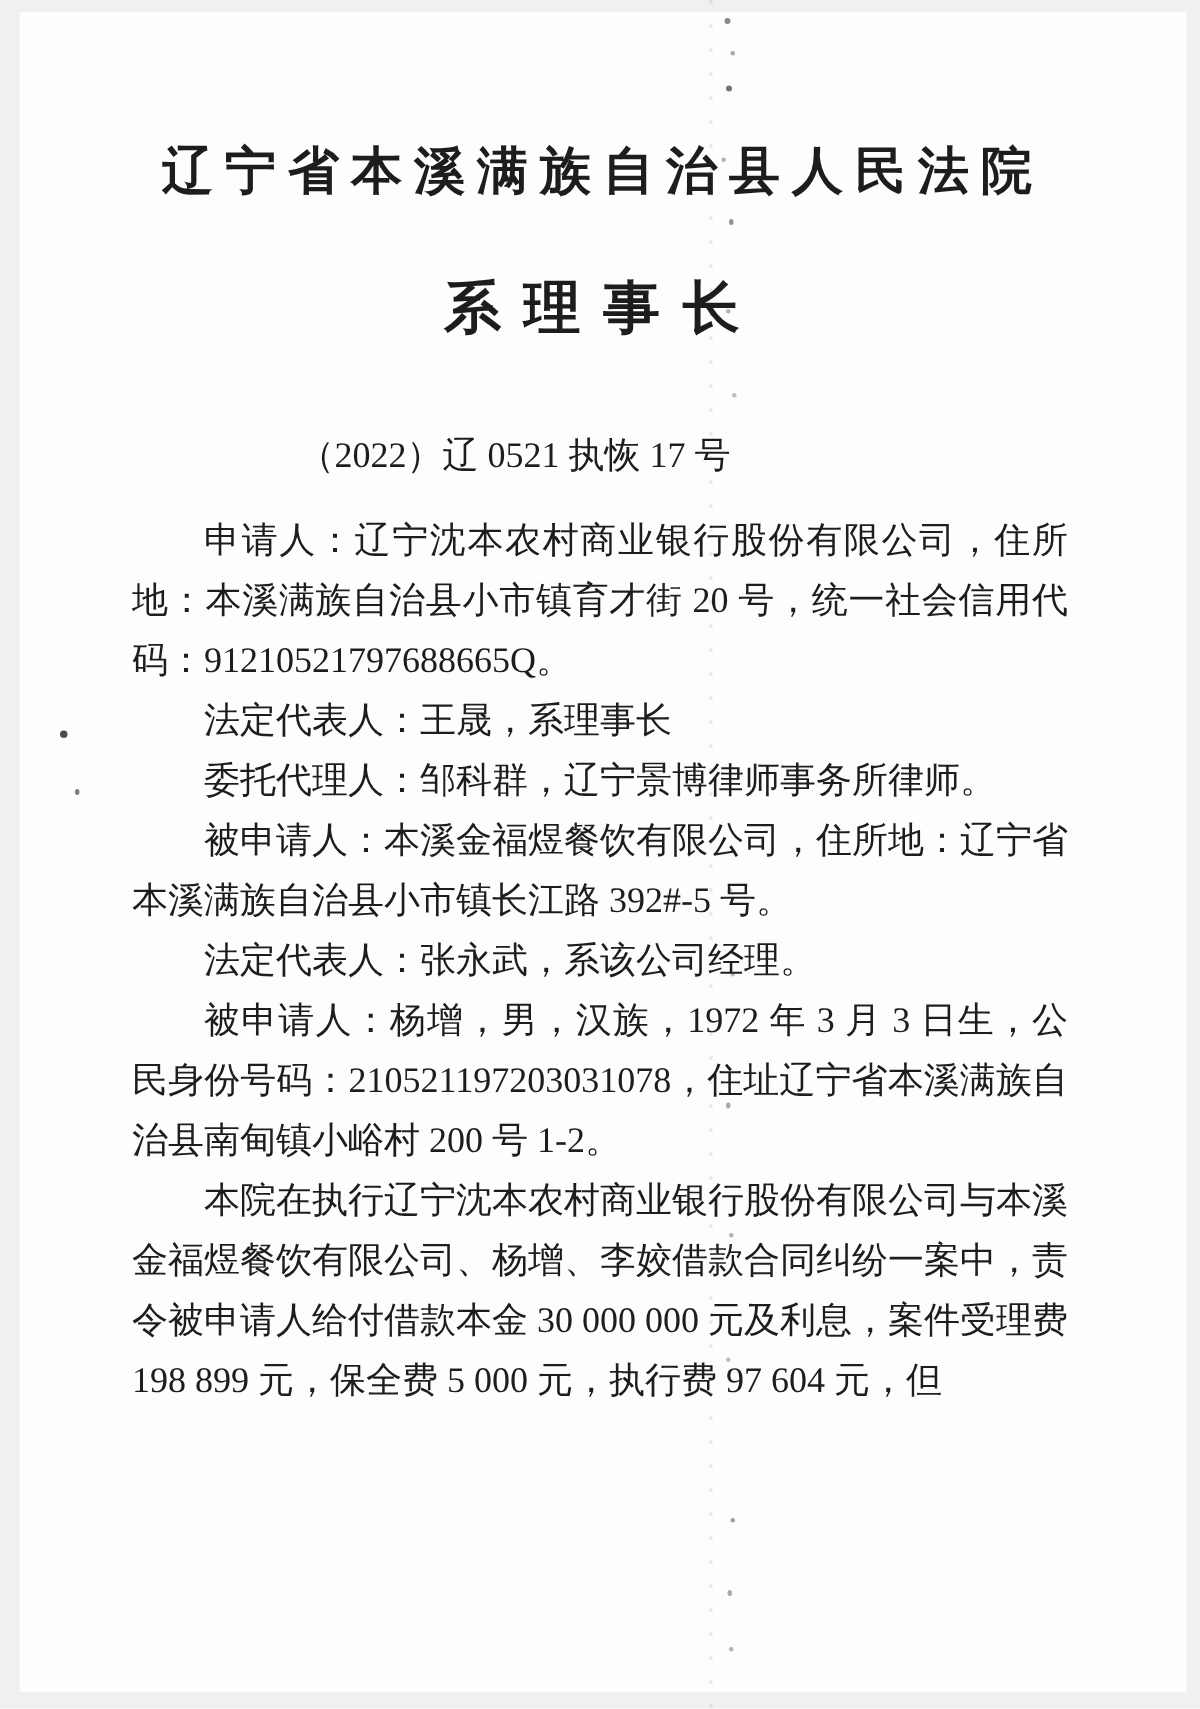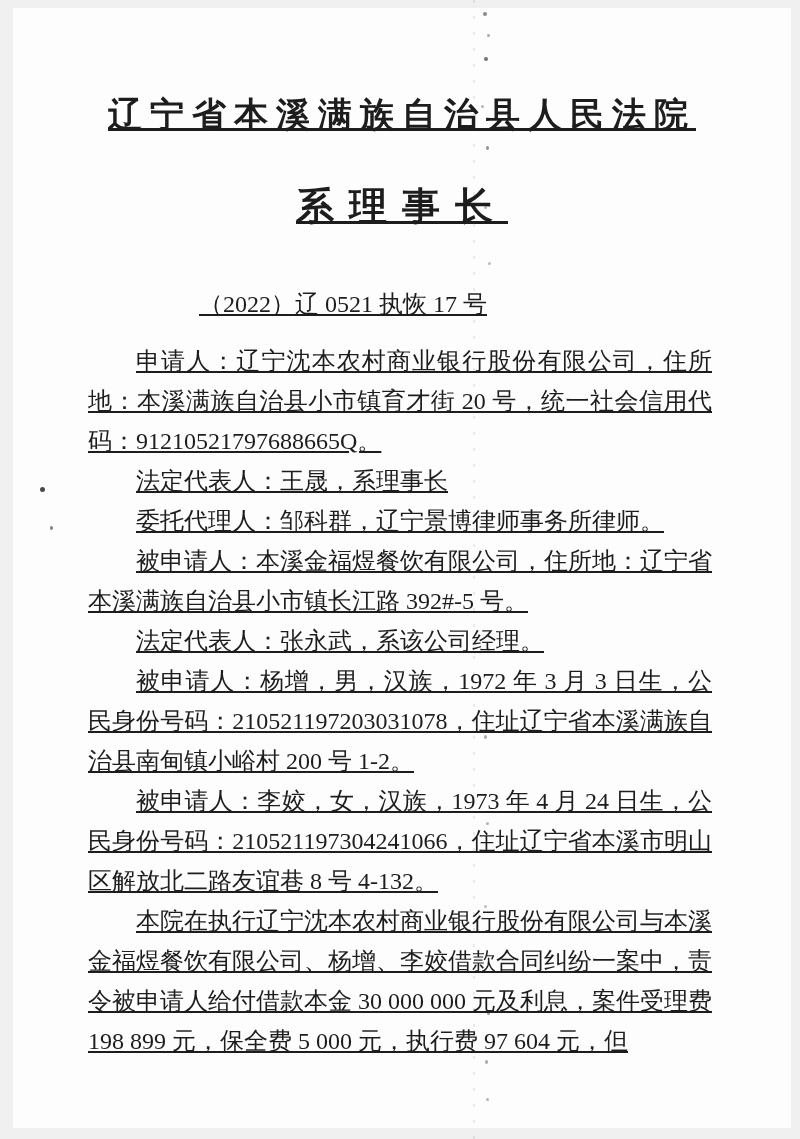--- a/index.html
+++ b/index.html
@@ -15,21 +15,20 @@
     overflow: hidden;
   }
   .scan-page {
     position: absolute;
     left: 13px;
     top: 8px;
     width: 778px;
     height: 1120px;
     background: #fdfdfd;
     color: #1d1d1d;
-    text-decoration: underline;
   }
   .court-name {
     margin: 85px 0 0 0;
     text-align: center;
     font-size: 34px;
     line-height: 44px;
     font-weight: bold;
     letter-spacing: 8px;
     white-space: nowrap;
   }
@@ -91,21 +90,20 @@
 
   <div class="case-number">（2022）辽 0521 执恢 17 号</div>
 
   <div class="doc-body">
       <p>申请人：辽宁沈本农村商业银行股份有限公司，住所地：本溪满族自治县小市镇育才街 20 号，统一社会信用代码：91210521797688665Q。</p>
       <p>法定代表人：王晟，系理事长</p>
       <p>委托代理人：邹科群，辽宁景博律师事务所律师。</p>
       <p>被申请人：本溪金福煜餐饮有限公司，住所地：辽宁省本溪满族自治县小市镇长江路 392#-5 号。</p>
       <p>法定代表人：张永武，系该公司经理。</p>
       <p>被申请人：杨增，男，汉族，1972 年 3 月 3 日生，公民身份号码：210521197203031078，住址辽宁省本溪满族自治县南甸镇小峪村 200 号 1-2。</p>
-      <p>被申请人：李姣，女，汉族，1973 年 4 月 24 日生，公民身份号码：210521197304241066，住址辽宁省本溪市明山区解放北二路友谊巷 8 号 4-132。</p>
       <p>本院在执行辽宁沈本农村商业银行股份有限公司与本溪金福煜餐饮有限公司、杨增、李姣借款合同纠纷一案中，责令被申请人给付借款本金 30 000 000 元及利息，案件受理费 198 899 元，保全费 5 000 元，执行费 97 604 元，但</p>
     </div>
 </div>
 
 <div class="crease"></div>
 <div class="speck" style="left:483px;top:12px;width:4px;height:4px;opacity:.55"></div>
 <div class="speck" style="left:487px;top:34px;width:3px;height:3px;opacity:.40"></div>
 <div class="speck" style="left:484px;top:57px;width:4px;height:4px;opacity:.65"></div>
 <div class="speck" style="left:481px;top:105px;width:3px;height:3px;opacity:.35"></div>
 <div class="speck" style="left:486px;top:146px;width:3px;height:4px;opacity:.50"></div>

